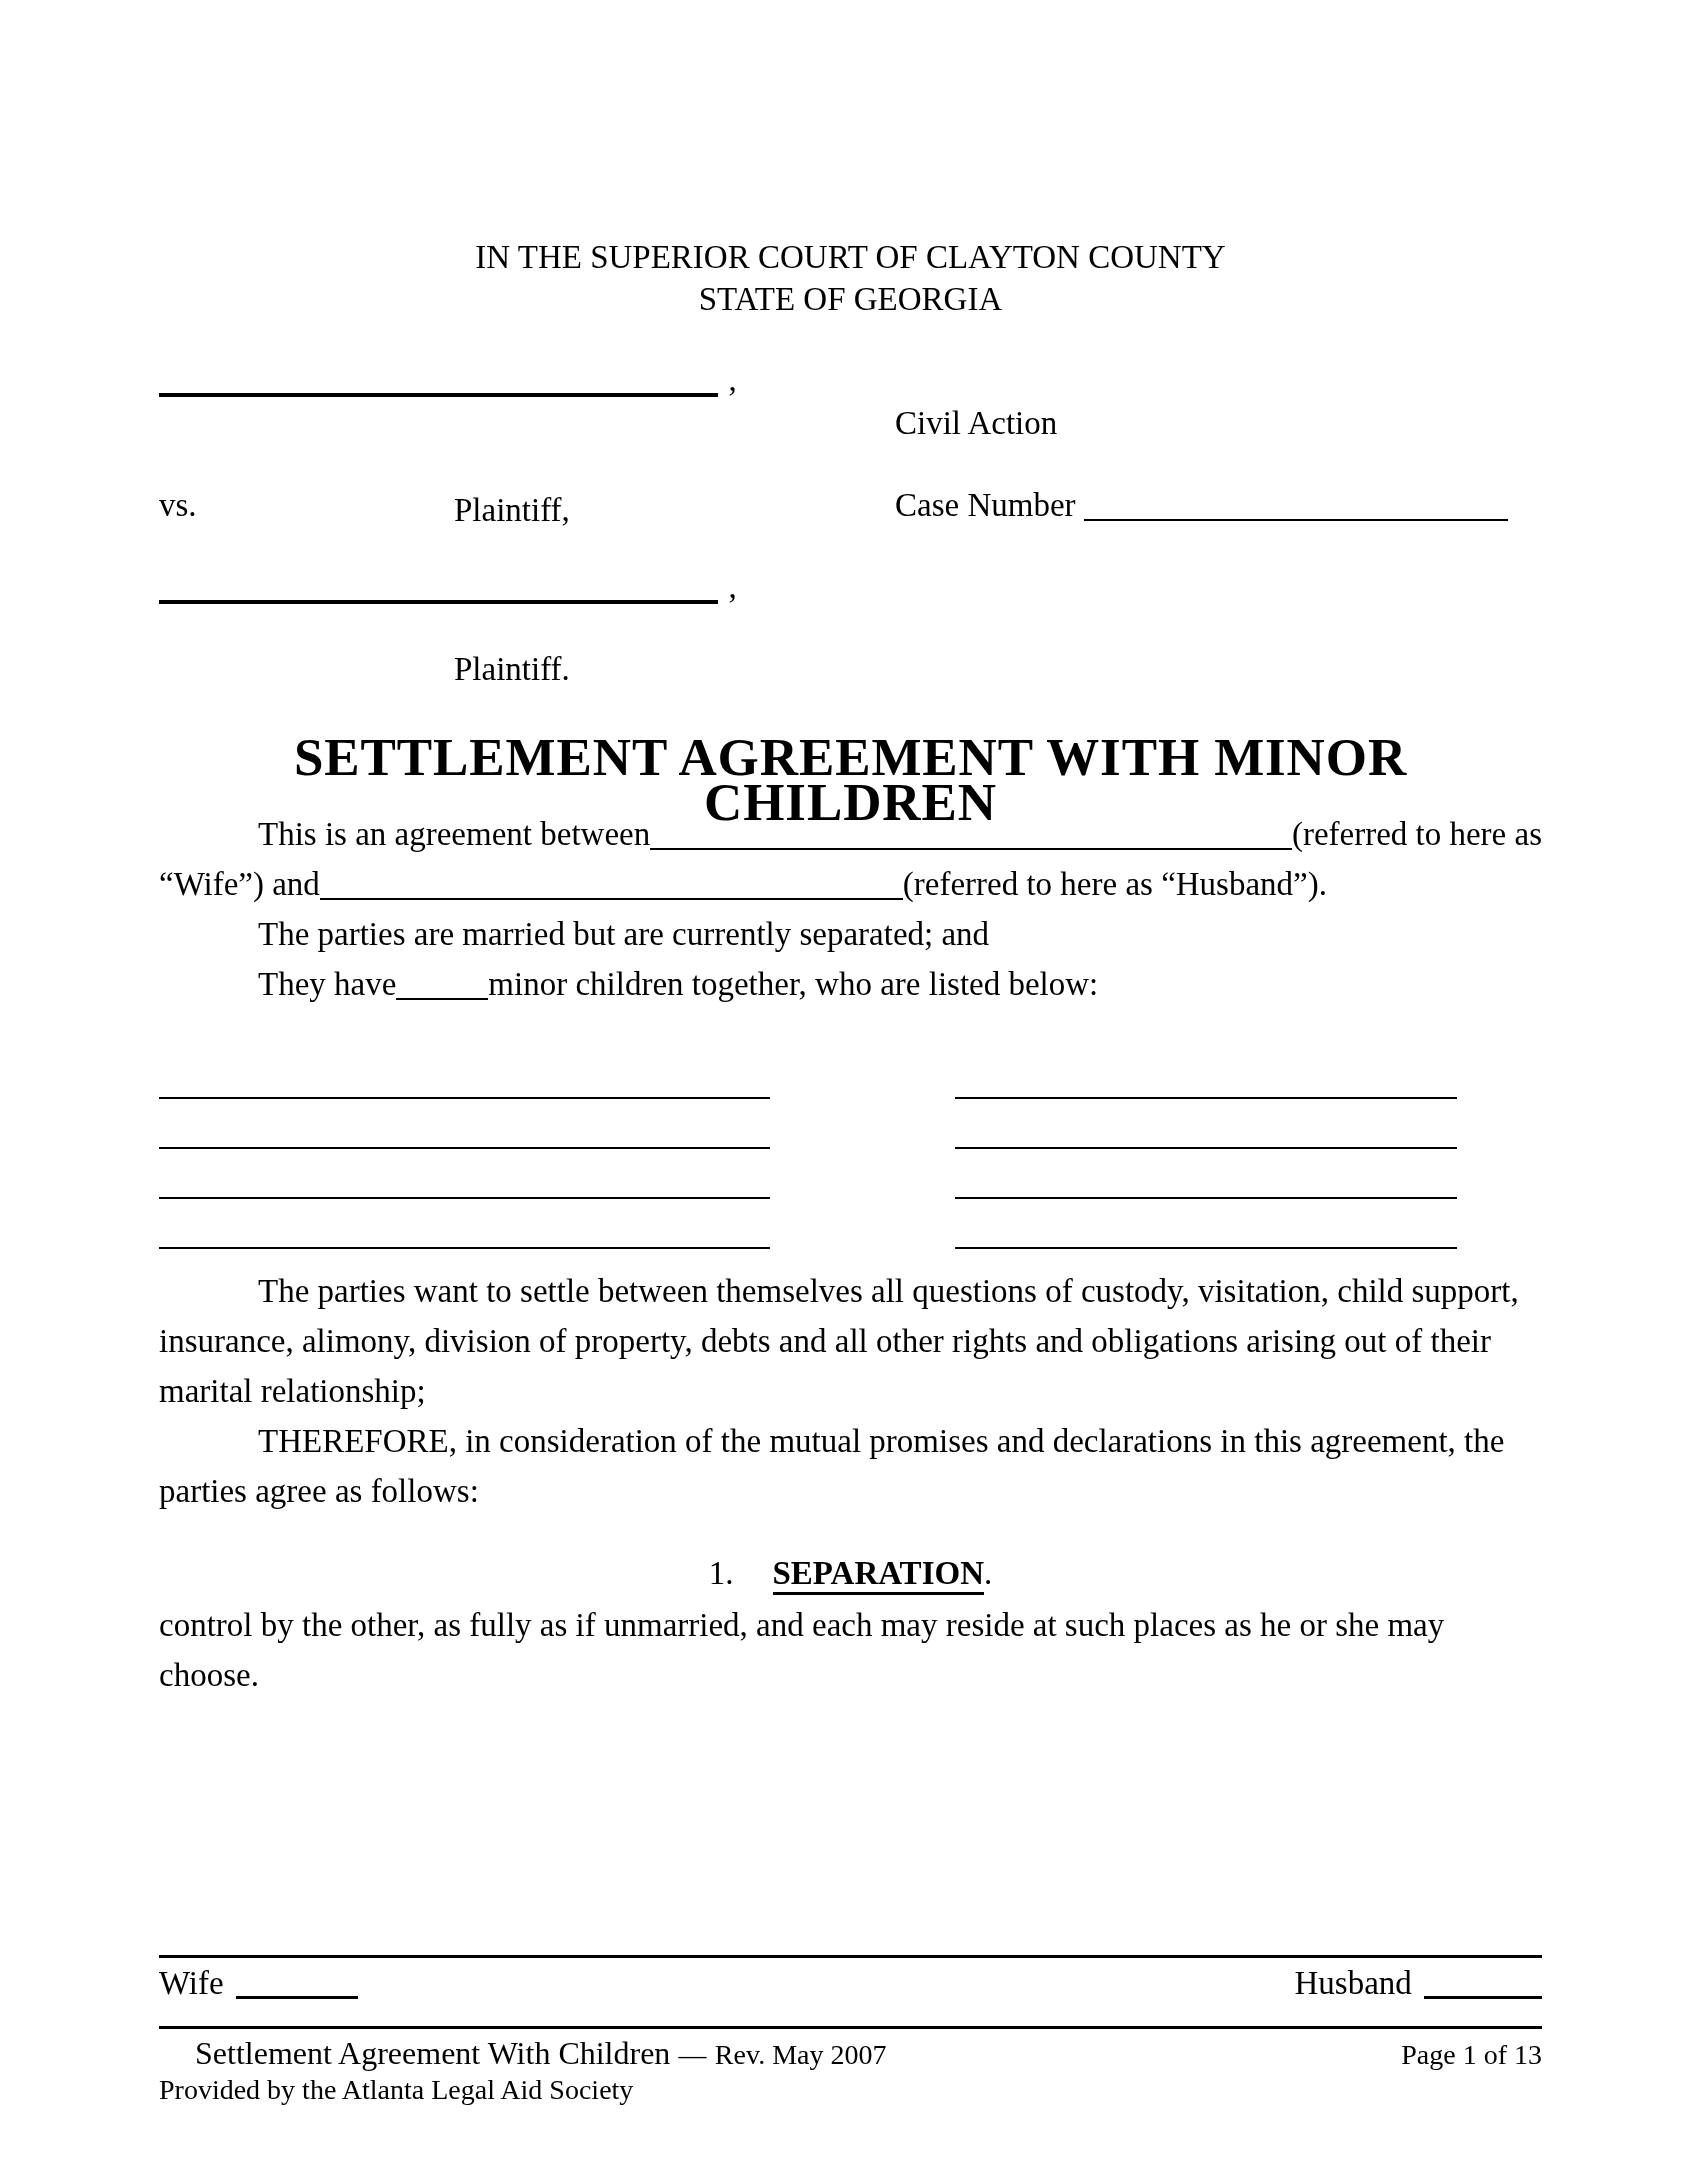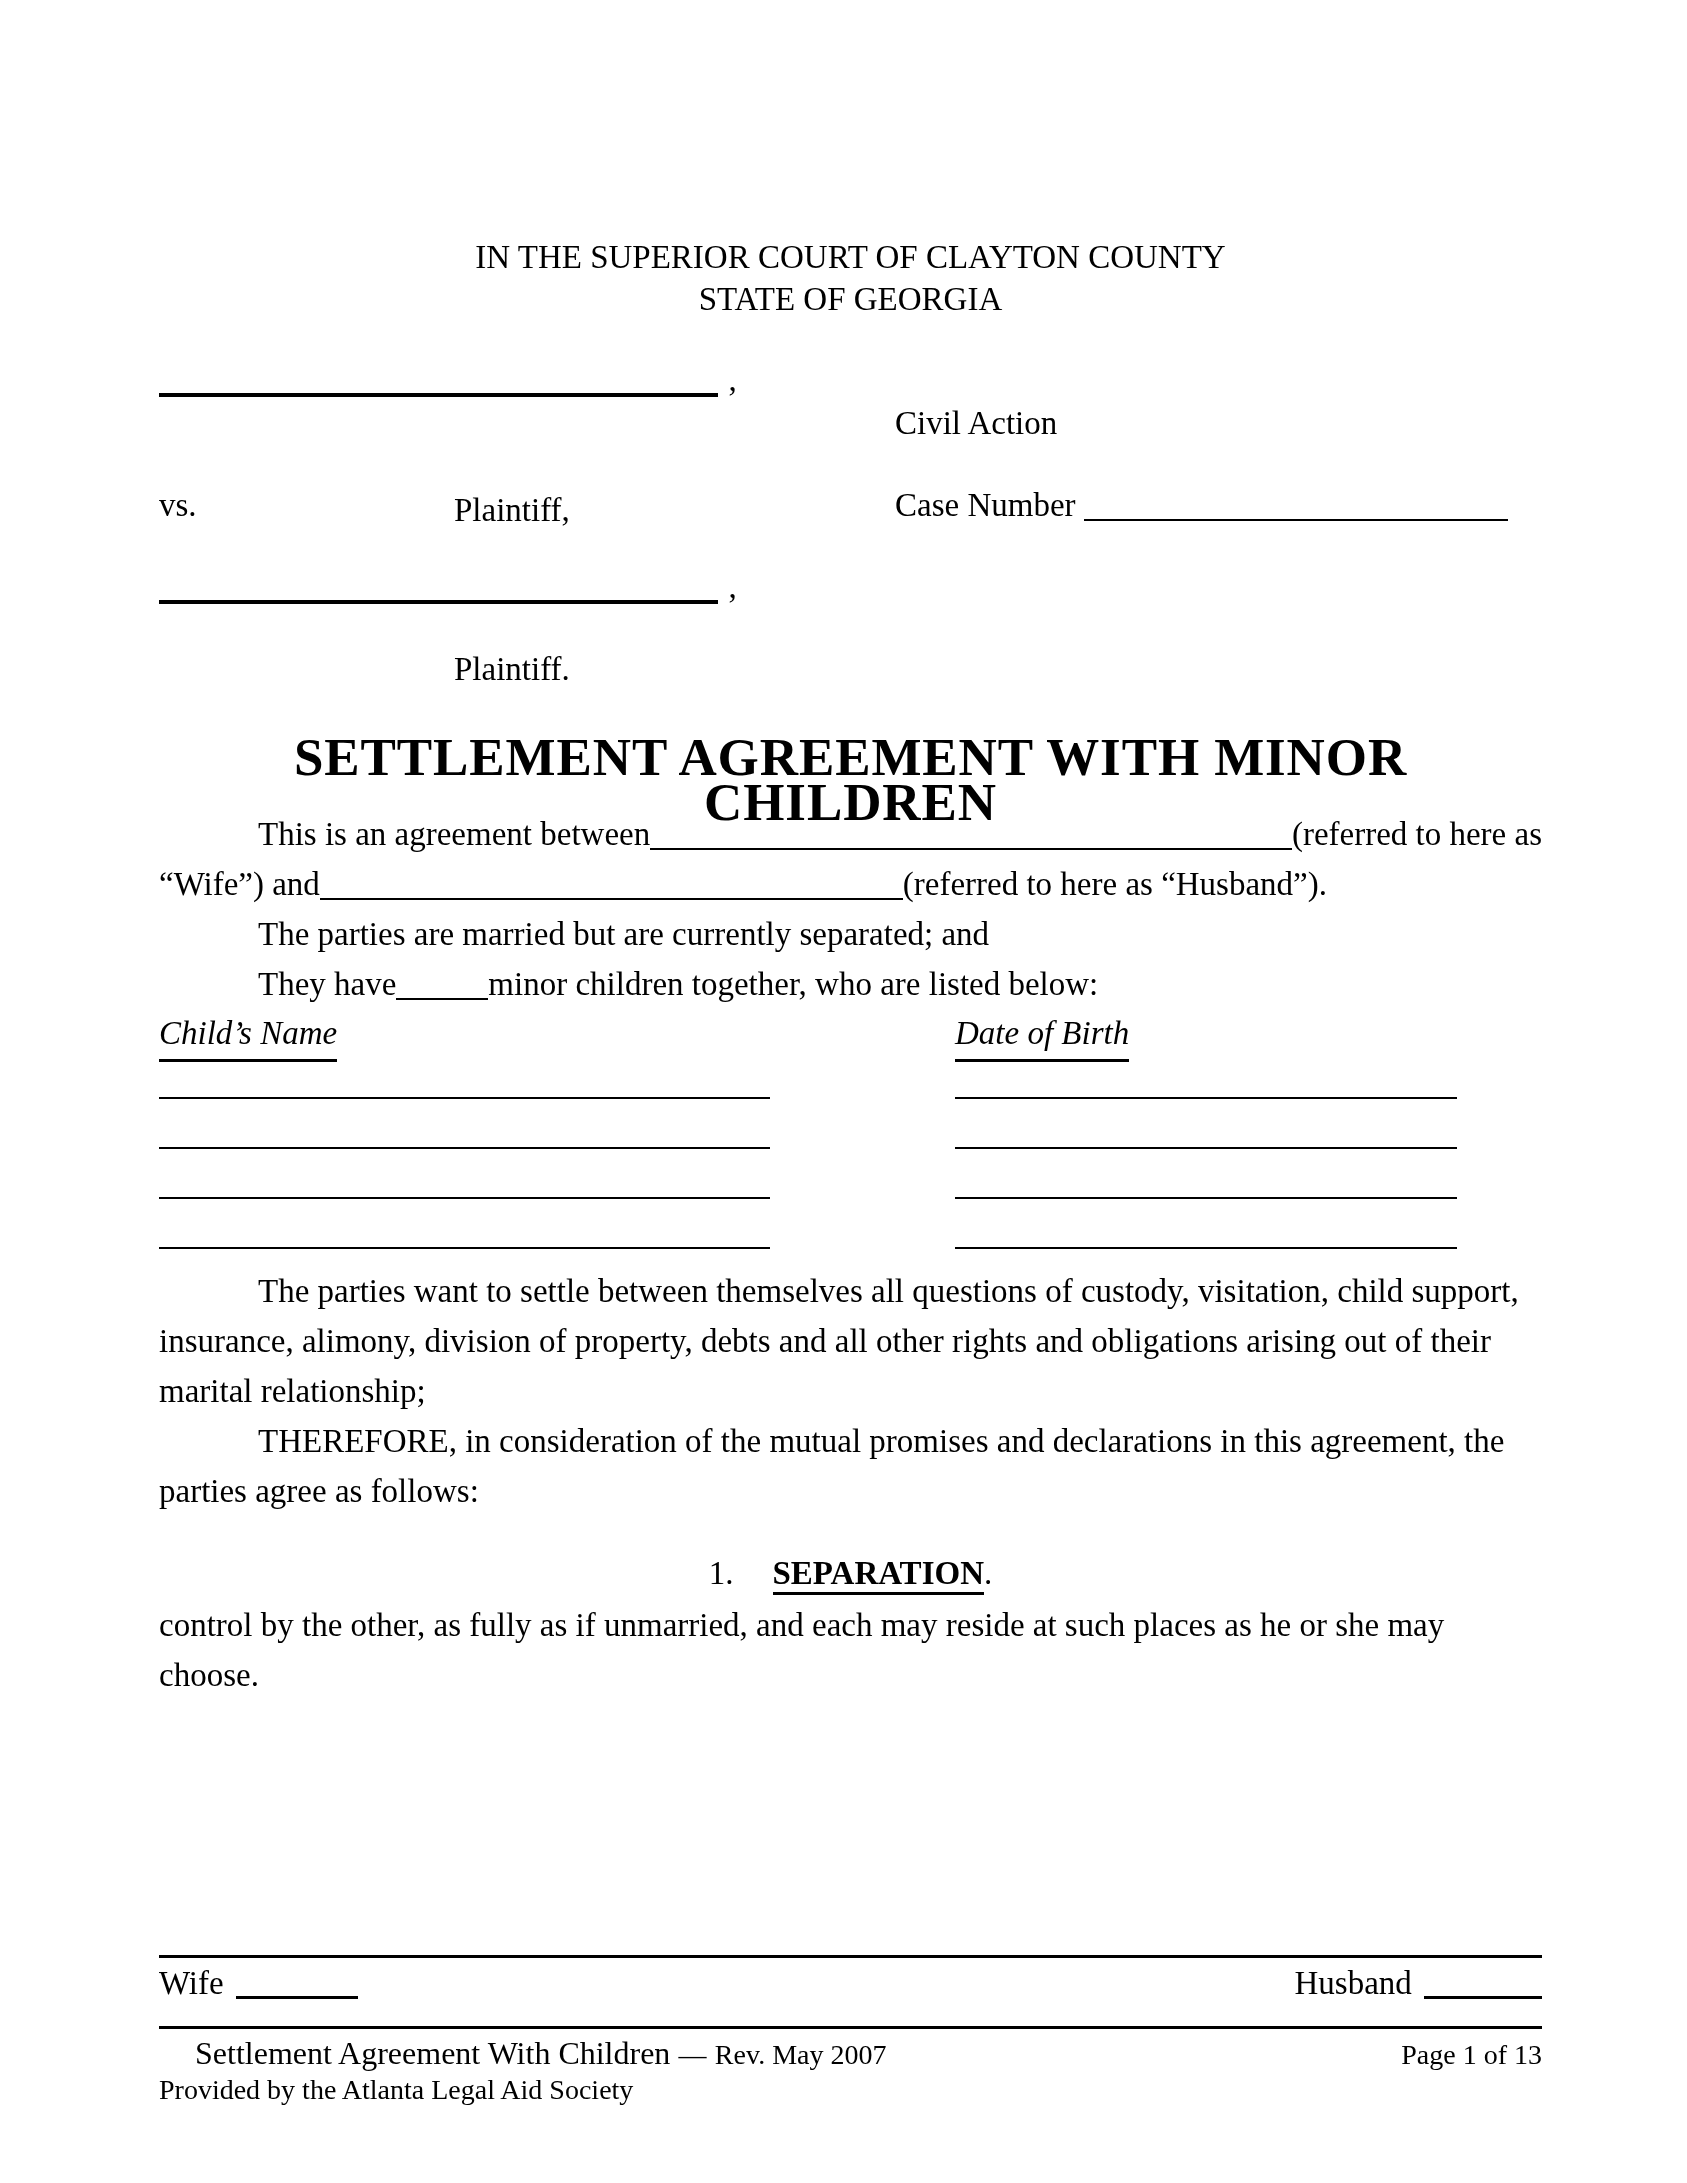--- a/index.html
+++ b/index.html
@@ -116,24 +116,20 @@
     <div class="pline">
       <span class="indent">The parties are married but are currently separated; and</span>
     </div>
     <div class="pline">
       <span class="indent">They have</span>
       <span class="blank w-count"></span>
       <span>minor children together, who are listed below:</span>
     </div>
   </div>
 
-  <div class="abs tbl-headers">
-    <span class="col-hdr">Child’s Name</span>
-    <span class="col-hdr dob">Date of Birth</span>
-  </div>
 
   <div class="abs child-rows">
     <div class="child-row">
       <span class="cell name"></span>
       <span class="cell dob"></span>
     </div>
     <div class="child-row">
       <span class="cell name"></span>
       <span class="cell dob"></span>
     </div>

